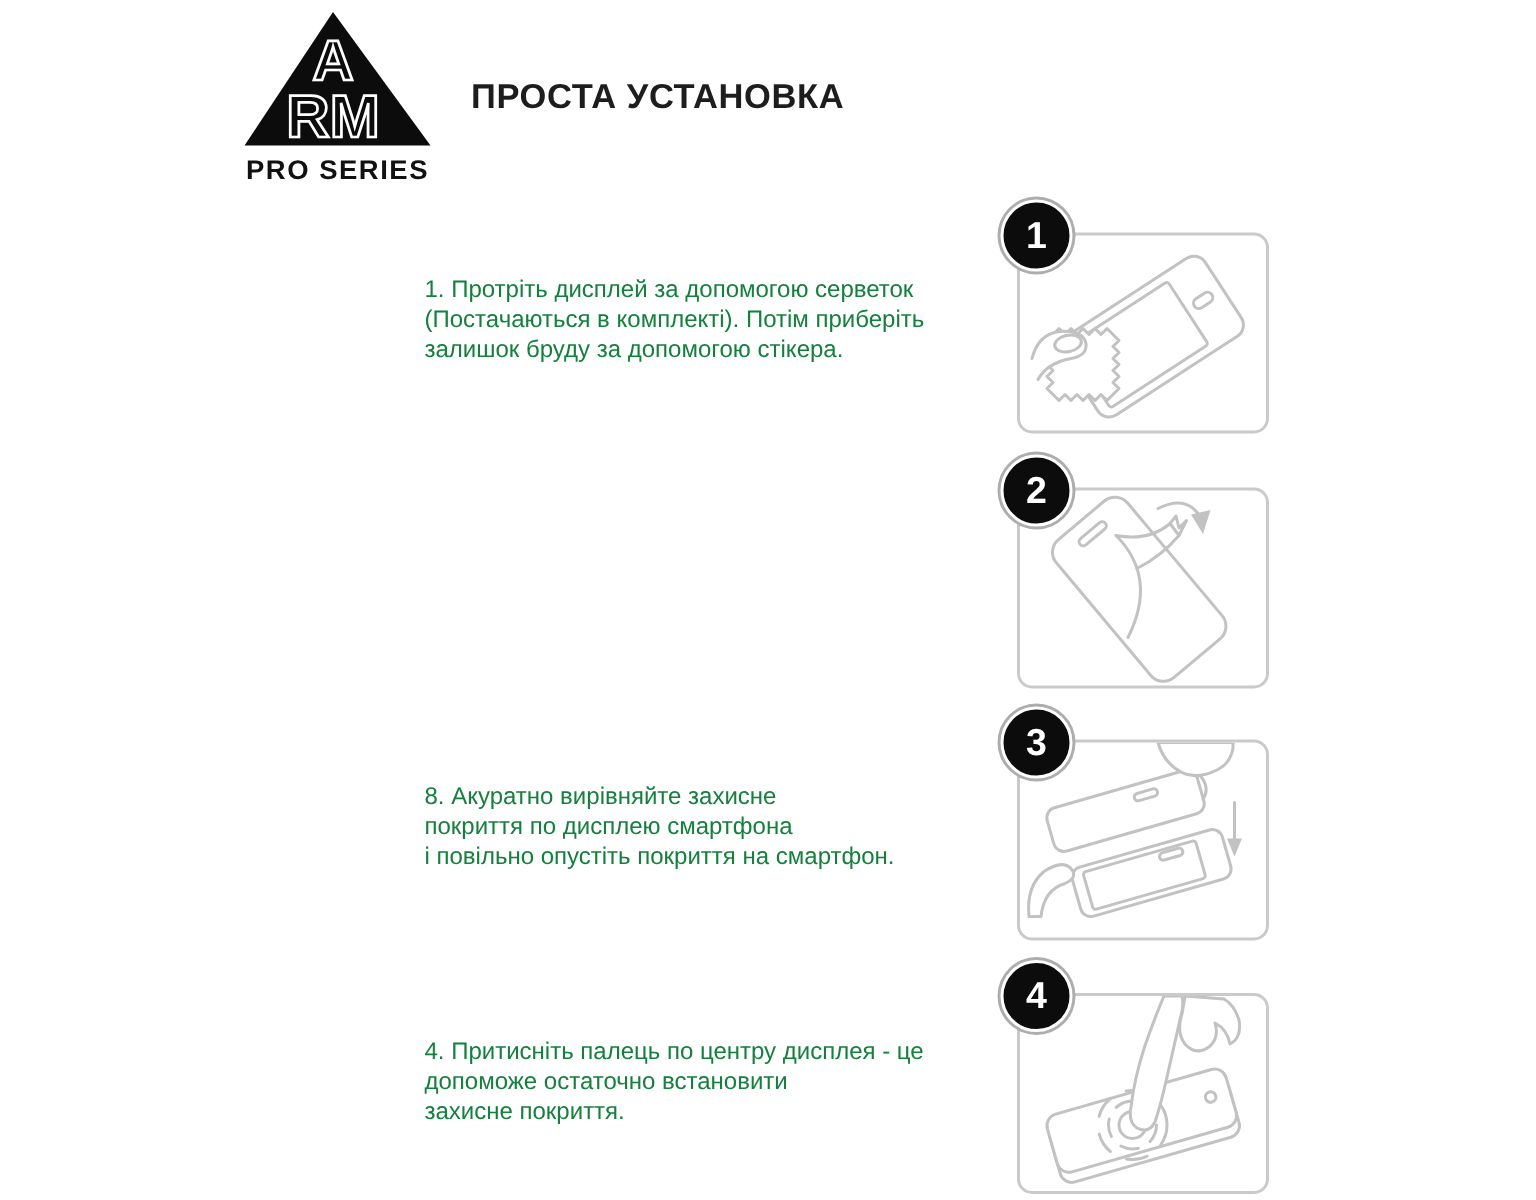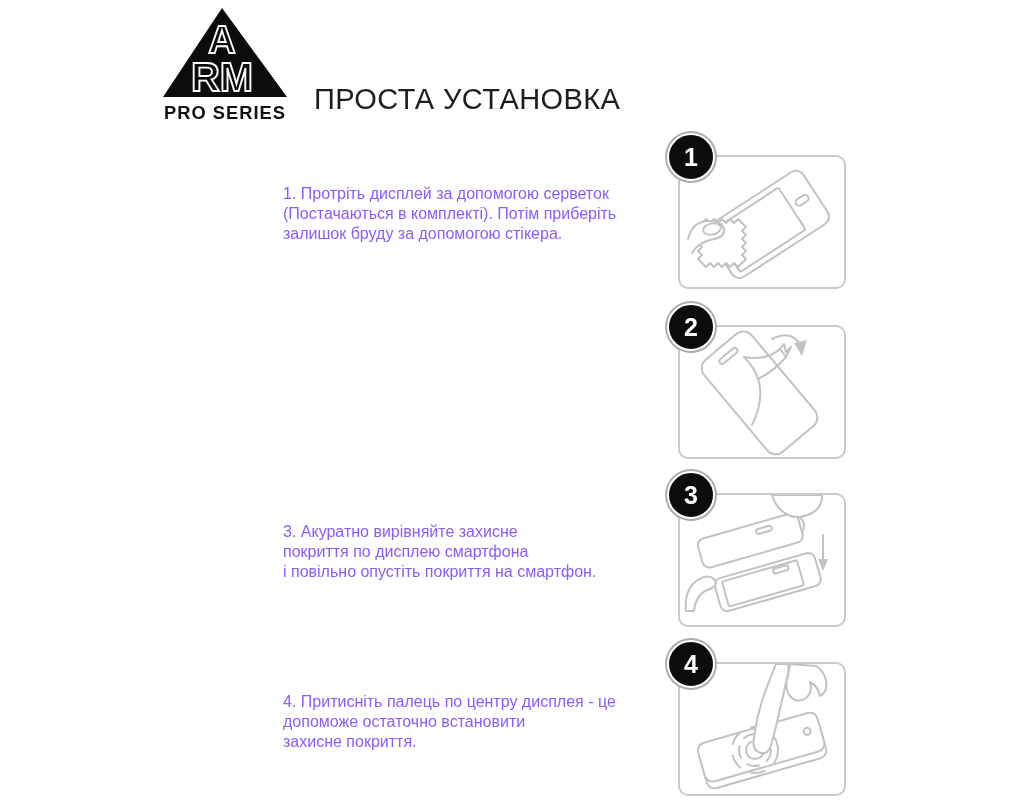--- a/index.html
+++ b/index.html
@@ -3,25 +3,25 @@
 <meta charset="utf-8">
 <style>
   html,body{margin:0;padding:0;background:#ffffff;}
   .page{
     position:relative;width:1024px;height:800px;background:#ffffff;
     font-family:"Liberation Sans",sans-serif;overflow:hidden;
   }
   .logo{position:absolute;left:155px;top:5px;}
   .page-title{
     position:absolute;left:314px;top:51px;
-    font-size:29px;font-weight:normal;color:#1d1d1d;letter-spacing:0.4px;margin-top:32px;
+    font-size:23px;font-weight:bold;color:#1d1d1d;letter-spacing:0.4px;
   }
   .step-text{
     position:absolute;left:283px;width:400px;
-    font-size:16px;line-height:20px;color:#8b5cf6;white-space:pre-line;
+    font-size:16px;line-height:20px;color:#15803d;white-space:pre-line;
   }
   .illu-box{
     position:absolute;left:678px;width:168px;height:134px;box-sizing:border-box;
     border:2px solid #cacaca;border-radius:10px;background:#ffffff;
     display:flex;align-items:center;justify-content:center;
   }
   .step-badge{
     position:absolute;left:667px;width:44px;height:44px;border-radius:50%;
     background:#0c0c0c;border:2px solid #ffffff;box-shadow:0 0 0 2px #adadad;
     color:#ffffff;display:flex;align-items:center;justify-content:center;
@@ -80,21 +80,21 @@
       <g>
         <path d="M 92,12 Q 112,2 121,19"></path>
         <polygon points="114,16 127,13 122,29" fill="#c2c2c2" stroke="none"></polygon>
       </g>
     </svg>
   </div>
   <div class="step-badge" style="top:303px">
     <span>2</span>
   </div>
 
-  <div class="step-text" style="top:522px">3. Акуратно вирівняйте захисне
+  <div class="step-text" style="top:522px">8. Акуратно вирівняйте захисне
 покриття по дисплею смартфона
 і повільно опустіть покриття на смартфон.</div>
   <div class="illu-box" style="top:493px">
     <svg class="illu" width="164" height="130" viewBox="0 0 164 130">
       <g transform="rotate(-16 88 88)">
         <rect x="36" y="70" width="104" height="34" rx="7"></rect>
         <rect x="44" y="74" width="78" height="26" rx="2"></rect>
         <rect x="96" y="76" width="16" height="5" rx="2.5"></rect>
       </g>
       <g transform="rotate(-16 72 44)">

